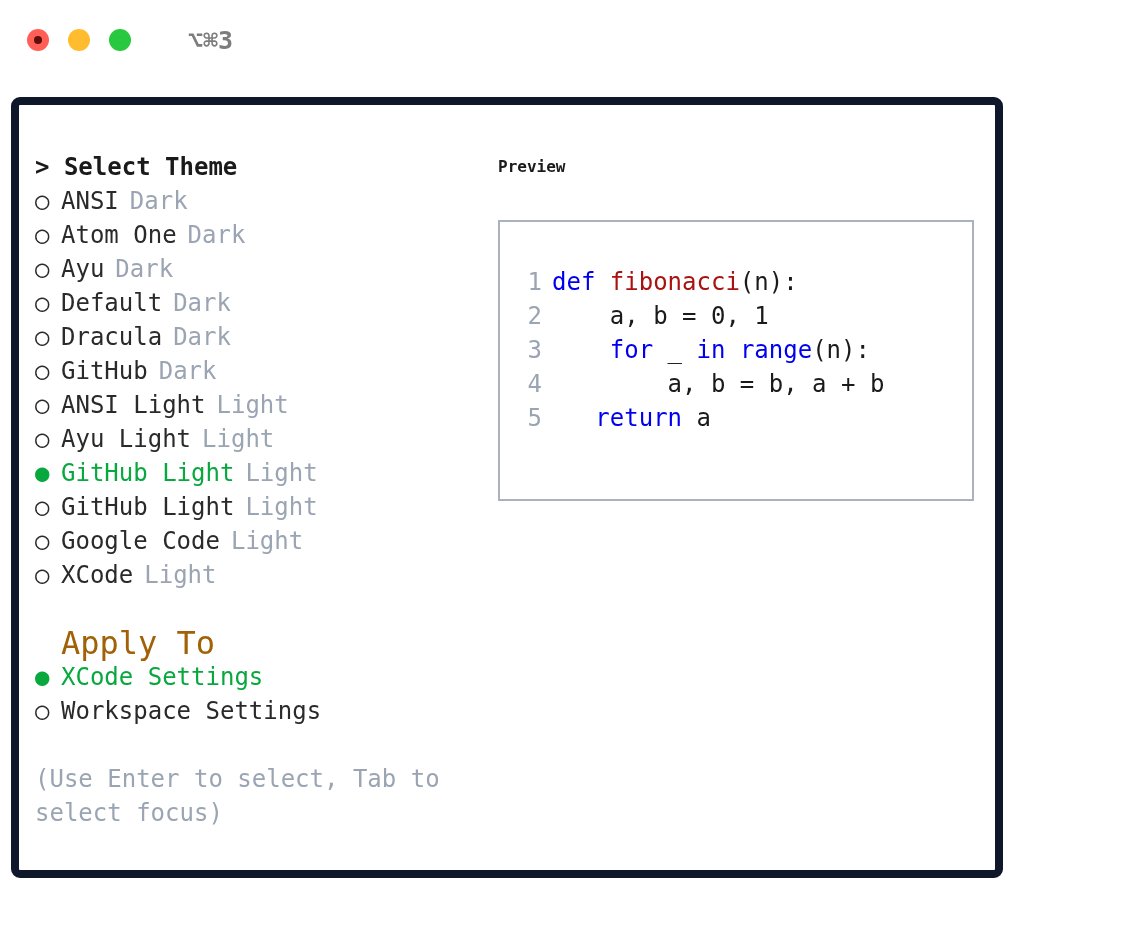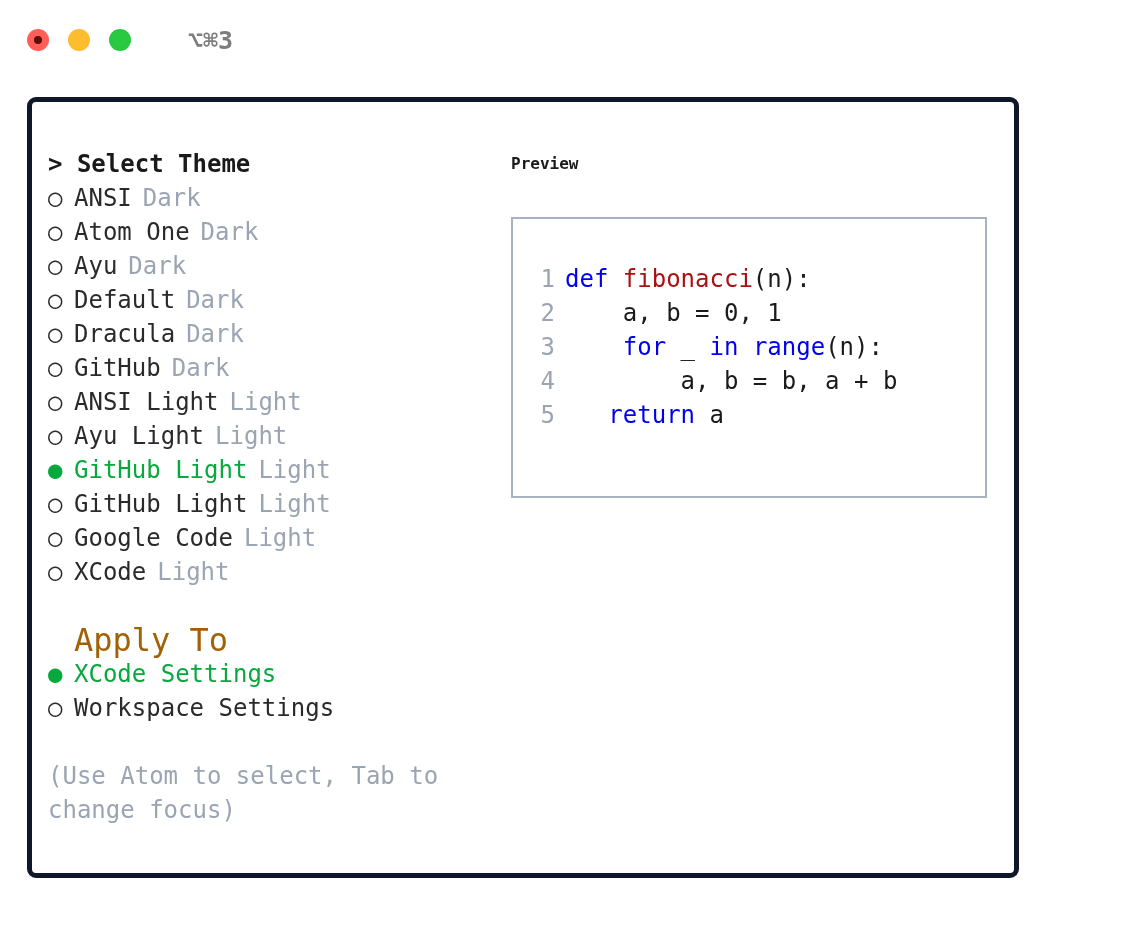--- a/index.html
+++ b/index.html
@@ -64,26 +64,26 @@
     font-size: 25px;
     font-weight: bold;
     color: #7d7d7d;
     letter-spacing: 0px;
     line-height: 1;
   }
 
   
   .panel {
     position: absolute;
-    left: 27px;
+    left: 11px;
     top: 97px;
     width: 992px;
     height: 781px;
     box-sizing: border-box;
-    border: 5px solid #0f172a;
+    border: 8px solid #0f172a;
     border-radius: 9px;
     background: #ffffff;
   }
 
   .columns {
     position: absolute;
     left: 0;
     top: 0;
     width: 100%;
     height: 100%;
@@ -235,21 +235,21 @@
 
         <div class="spacer-block"></div>
 
         <div class="apply-head">Apply To</div>
 
         <div id="apply-list">
             <div class="opt-row selected"><span class="marker">●</span><span class="opt-label">XCode Settings</span></div>
             <div class="opt-row"><span class="marker">○</span><span class="opt-label">Workspace Settings</span></div>
           </div>
 
-        <div class="hint">(Use Atom to select, Tab to change focus)</div>
+        <div class="hint">(Use Enter to select, Tab to select focus)</div>
       </div>
 
       <div class="right-col">
         <div class="preview-title">Preview</div>
 
         <div class="preview-box">
           <div class="code-area">
             <div id="code-block">
                 <div class="code-line"><span class="ln">1</span><span class="kw">def </span><span class="fn">fibonacci</span><span class="pl">(n):</span></div>
                 <div class="code-line"><span class="ln">2</span><span class="pl">    a, b = 0, 1</span></div>

